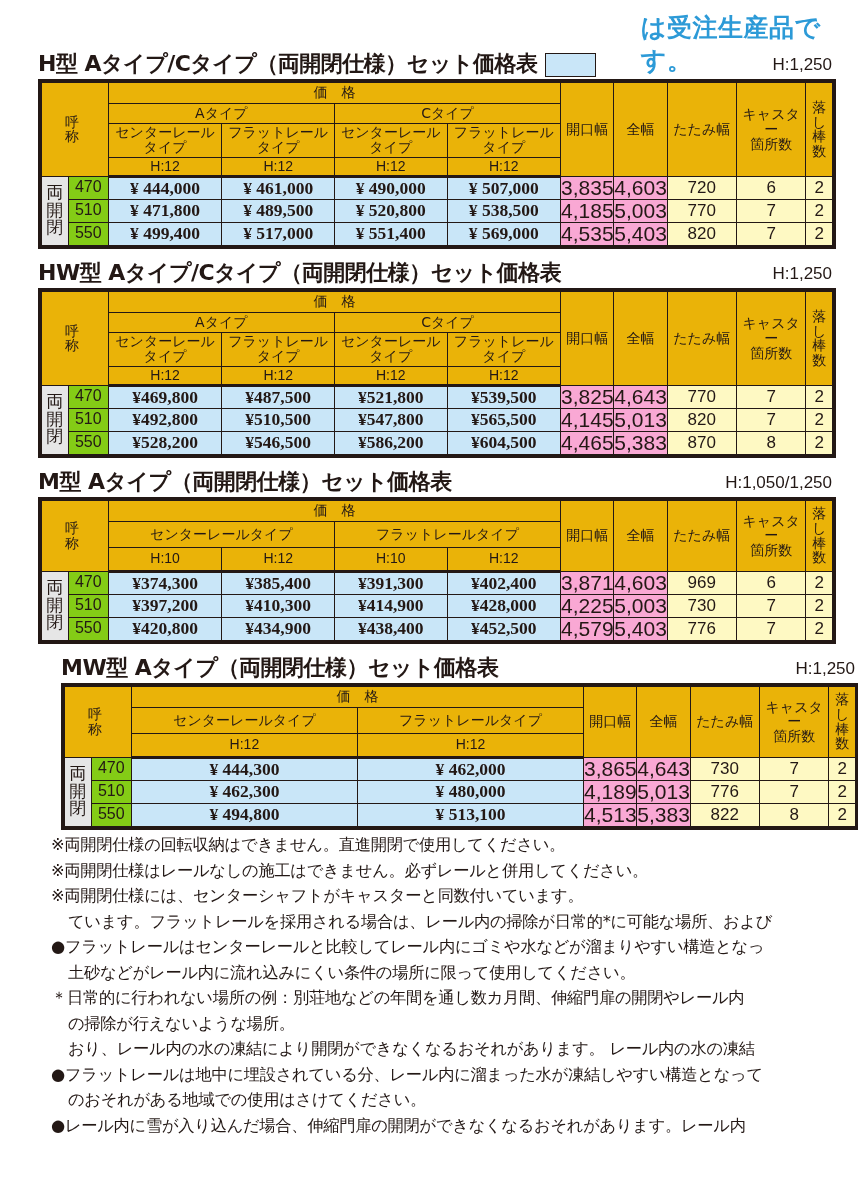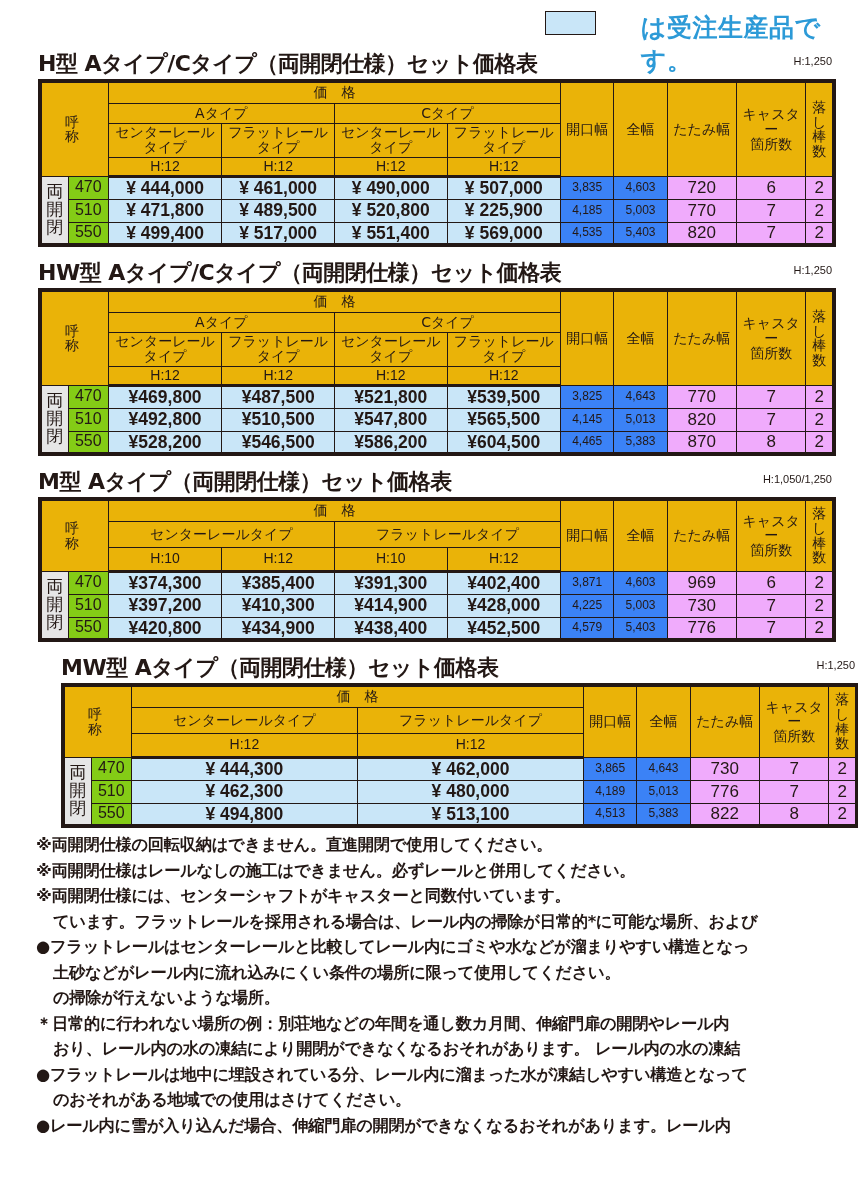--- a/index.html
+++ b/index.html
@@ -1,43 +1,43 @@
 <!DOCTYPE html>
 <html><head>
 <meta charset="utf-8">
 <style>
   html, body { margin:0; padding:0; background:#ffffff; }
   body { width:858px; height:1202px; position:relative; overflow:hidden;
          font-family:"DejaVu Sans", "Liberation Sans", sans-serif; color:#231815; }
-  .legend { position:absolute; top:11px; left:545px; display:flex; align-items:flex-start;gap:40px; }
+  .legend { position:absolute; top:11px; left:545px; display:flex; align-items:flex-end;gap:40px; }
   .legend-swatch { width:54px; height:24px; background:#c9e6f8; border:1.5px solid #231815; box-sizing:border-box; }
   .legend-text { color:#2c9ad7; font-size:25px; font-weight:bold; margin-left:5px; letter-spacing:0.5px; }
 
   .section { position:absolute; left:38px; width:798px; }
   .sec-title-row { position:relative; height:30px; }
   .sec-title { position:absolute; left:0; top:0; font-size:22px; font-weight:bold; letter-spacing:-0.5px; white-space:nowrap; }
-  .sec-h { position:absolute; right:4px; top:6px; font-size:11px; font-family:"Liberation Sans", sans-serif; }
+  .sec-h { position:absolute; right:4px; top:6px; font-size:17px; font-family:"Liberation Sans", sans-serif; }
 
   table.pt { border-collapse:collapse; width:798px; table-layout:fixed; border:4px solid #231815; }
   table.pt td { border:1px solid #231815; padding:0; text-align:center; vertical-align:middle; line-height:1.05; }
   table.pt thead td { background:#eab308; font-size:14px; }
   table.pt thead tr:last-child td { border-bottom:3px solid #231815; }
   .name-cell { font-size:15px; letter-spacing:14px; padding-left:8px !important; }
   .vert { font-size:17px; line-height:1.05; background:#e6e6e6; }
   .vert span { display:block; }
   .size { font-family:"Liberation Sans", sans-serif; font-size:16px; background:#84cc16; }
-  .price { background:#c9e6f8; font-family:Liberation Sans, sans-serif; font-weight:bold; font-size:17.5px; }
-  .num { font-family:"Liberation Sans", sans-serif; font-size:12px; background:#3b82f6; }
-  .num-lg { font-family:"Liberation Sans", sans-serif; font-size:17px; background:#f0abfc; }
+  .price { background:#c9e6f8; font-family:Liberation Serif, serif; font-weight:bold; font-size:17.5px; }
+  .num { font-family:"Liberation Sans", sans-serif; font-size:21px; background:#f9a8d4; }
+  .num-lg { font-family:"Liberation Sans", sans-serif; font-size:17px; background:#fef9c3; }
   .hfont { font-family:"Liberation Sans", sans-serif; font-size:16px; }
   .small { font-size:13.5px; }
   .vtxt { font-size:15px; line-height:1.05; }
   tbody tr { height:23px; }
 
-  .notes { position:absolute; left:36px; top:832px; width:800px; font-size:16.3px; line-height:25.5px; letter-spacing:-0.3px;font-weight:bold; }
+  .notes { position:absolute; left:51px; top:832px; width:800px; font-size:16.3px; line-height:25.5px; letter-spacing:-0.3px; }
   .note { white-space:nowrap; }
   .note.indent { padding-left:17px; }
 </style>
 </head>
 <body>
 
 <div class="legend">
   <div class="legend-swatch"></div>
   <div class="legend-text">は受注生産品です。</div>
 </div>
@@ -104,21 +104,21 @@
         <td class="num">4,603</td>
         <td class="num-lg">720</td>
         <td class="num-lg">6</td>
         <td class="num-lg">2</td>
       </tr>
       <tr>
         <td class="size">510</td>
         <td class="price">¥ 471,800</td>
         <td class="price">¥ 489,500</td>
         <td class="price">¥ 520,800</td>
-        <td class="price">¥ 225,900</td>
+        <td class="price">¥ 538,500</td>
         <td class="num">4,185</td>
         <td class="num">5,003</td>
         <td class="num-lg">770</td>
         <td class="num-lg">7</td>
         <td class="num-lg">2</td>
       </tr>
       <tr>
         <td class="size">550</td>
         <td class="price">¥ 499,400</td>
         <td class="price">¥ 517,000</td>
@@ -388,19 +388,19 @@
   </table>
 </div>
 
 <div class="notes">
   <div class="note">※両開閉仕様の回転収納はできません。直進開閉で使用してください。</div>
   <div class="note">※両開閉仕様はレールなしの施工はできません。必ずレールと併用してください。</div>
   <div class="note">※両開閉仕様には、センターシャフトがキャスターと同数付いています。</div>
   <div class="note indent">ています。フラットレールを採用される場合は、レール内の掃除が日常的*に可能な場所、および</div>
   <div class="note">●フラットレールはセンターレールと比較してレール内にゴミや水などが溜まりやすい構造となっ</div>
   <div class="note indent">土砂などがレール内に流れ込みにくい条件の場所に限って使用してください。</div>
+  <div class="note">＊日常的に行われない場所の例：別荘地などの年間を通し数カ月間、伸縮門扉の開閉やレール内</div>
   <div class="note indent">の掃除が行えないような場所。</div>
-  <div class="note">＊日常的に行われない場所の例：別荘地などの年間を通し数カ月間、伸縮門扉の開閉やレール内</div>
   <div class="note indent">おり、レール内の水の凍結により開閉ができなくなるおそれがあります。 レール内の水の凍結</div>
   <div class="note">●フラットレールは地中に埋設されている分、レール内に溜まった水が凍結しやすい構造となって</div>
   <div class="note indent">のおそれがある地域での使用はさけてください。</div>
   <div class="note">●レール内に雪が入り込んだ場合、伸縮門扉の開閉ができなくなるおそれがあります。レール内</div>
 </div>
 
 </body></html>

